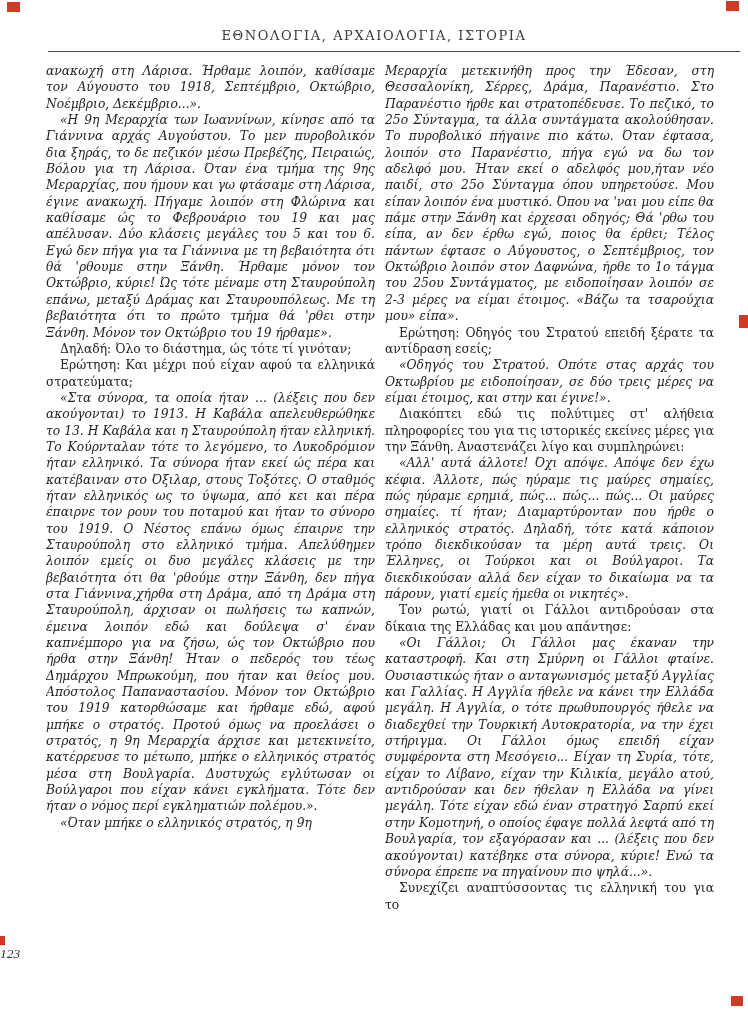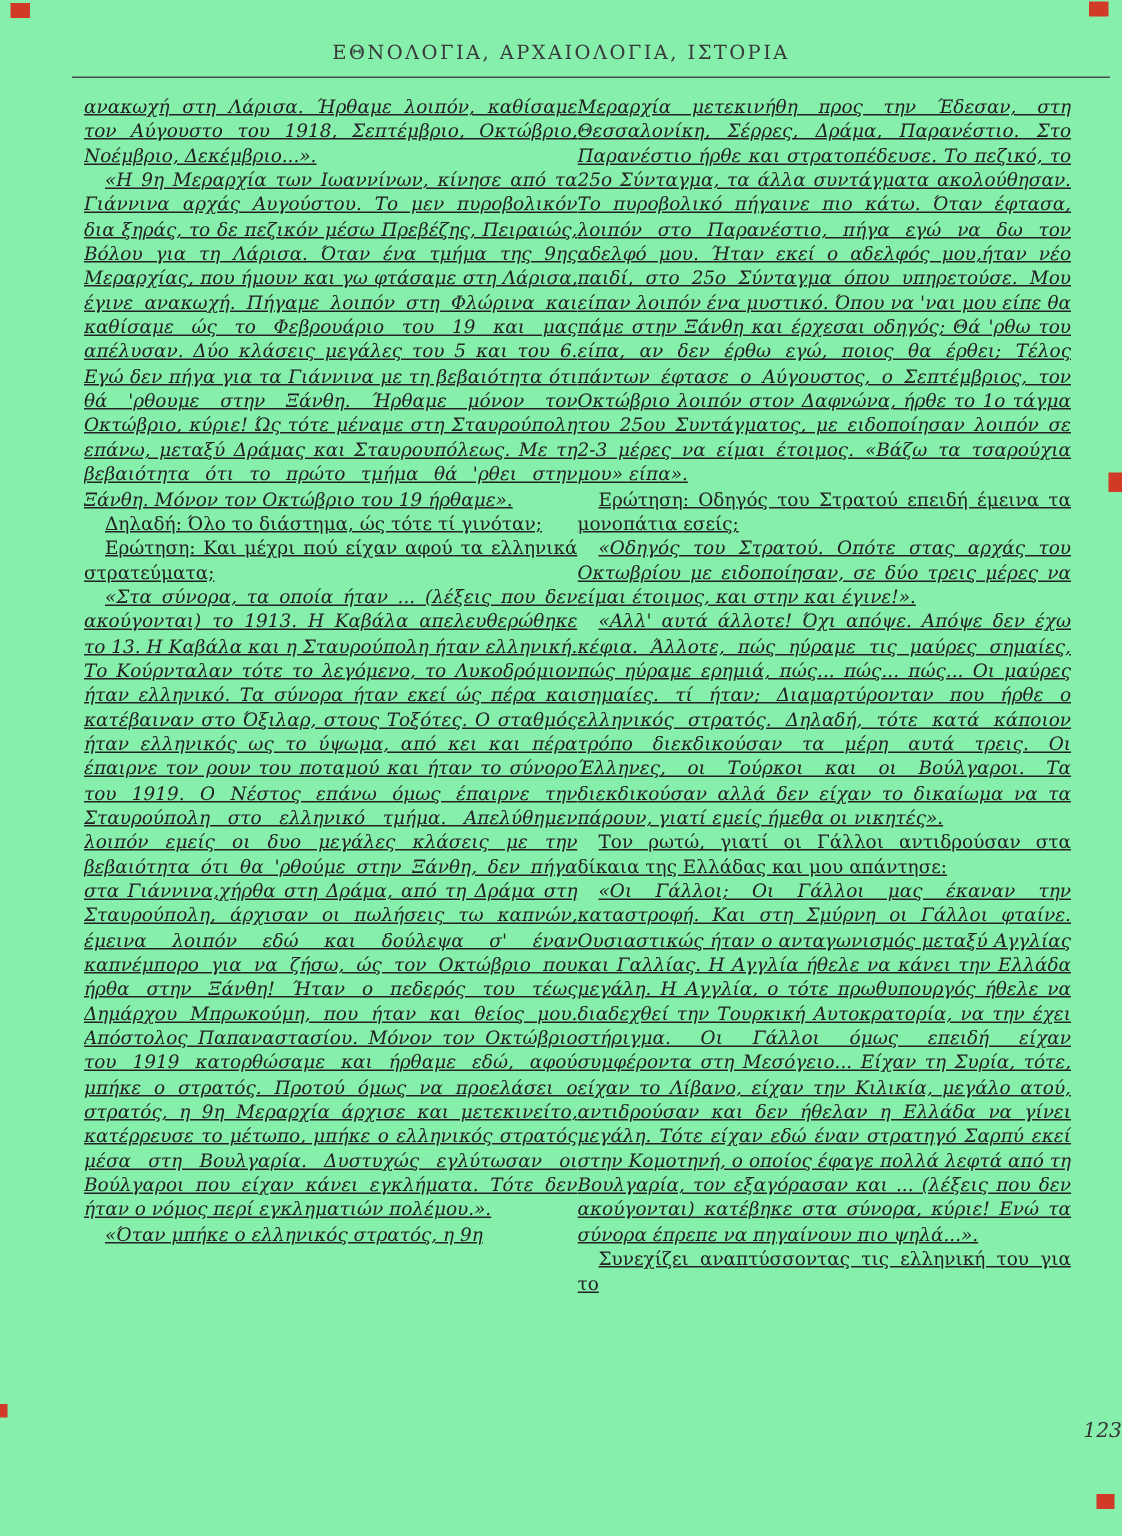--- a/index.html
+++ b/index.html
@@ -1,60 +1,61 @@
 <!DOCTYPE html>
 <html lang="el"><head>
 <meta charset="utf-8">
 <style>
   html,body{margin:0;padding:0;background:#e8e8e8;}
   .page{
     position:relative;
     width:748px;height:1024px;
     margin:0 auto;
-    background:#86efac;
+    background:#ffffff;
     overflow:hidden;
     font-family:"DejaVu Serif","Liberation Serif",serif;
     color:#232323;
   }
   .header{
     position:absolute;top:28px;left:0;width:100%;
     text-align:center;
     font-size:13px;
     letter-spacing:1.6px;
     color:#3a3a3a;
   }
   .header-rule{
     position:absolute;top:51px;left:48px;width:692px;height:0;
     border-top:1.6px solid #4a4a4a;
   }
   .columns{
-    position:absolute;top:63px;left:56px;
+    position:absolute;top:63px;left:46px;
     width:668px;height:884px;
     display:flex;
+    gap:10px;
     overflow:hidden;
-    text-decoration:underline;
   }
   .col{
     width:329px;height:100%;
     overflow:hidden;
     font-size:12.3px;
     line-height:16.35px;
     text-align:justify;
     color:#222;
   }
   .col p{margin:0;text-indent:14px;}
   .col p.noindent{text-indent:0;}
   .col p.quote{font-style:italic;}
   .col p.narr{font-style:normal;}
   .footer{
     position:absolute;top:946px;left:0;width:100%;
-    text-align:right;
+    text-align:left;
     font-style:italic;
     font-size:13.5px;
     color:#333;
+    font-family:Liberation Serif, serif;
   }
   .scan-mark{position:absolute;}
 </style>
 </head>
 <body>
 
 <div class="page">
 
   <div class="header">ΕΘΝΟΛΟΓΙΑ, ΑΡΧΑΙΟΛΟΓΙΑ, ΙΣΤΟΡΙΑ</div>
   <div class="header-rule"></div>
@@ -63,22 +64,23 @@
     <div class="col" id="col-left">
         <p class="quote noindent">ανακωχή στη Λάρισα. Ήρθαμε λοιπόν, καθίσαμε τον Αύγουστο του 1918, Σεπτέμβριο, Οκτώβριο, Νοέμβριο, Δεκέμβριο...».</p>
         <p class="quote">«Η 9η Μεραρχία των Ιωαννίνων, κίνησε από τα Γιάννινα αρχάς Αυγούστου. Το μεν πυροβολικόν δια ξηράς, το δε πεζικόν μέσω Πρεβέζης, Πειραιώς, Βόλου για τη Λάρισα. Όταν ένα τμήμα της 9ης Μεραρχίας, που ήμουν και γω φτάσαμε στη Λάρισα, έγινε ανακωχή. Πήγαμε λοιπόν στη Φλώρινα και καθίσαμε ώς το Φεβρουάριο του 19 και μας απέλυσαν. Δύο κλάσεις μεγάλες του 5 και του 6. Εγώ δεν πήγα για τα Γιάννινα με τη βεβαιότητα ότι θά 'ρθουμε στην Ξάνθη. Ήρθαμε μόνον τον Οκτώβριο, κύριε! Ώς τότε μέναμε στη Σταυρούπολη επάνω, μεταξύ Δράμας και Σταυρουπόλεως. Με τη βεβαιότητα ότι το πρώτο τμήμα θά 'ρθει στην Ξάνθη. Μόνον τον Οκτώβριο του 19 ήρθαμε».</p>
         <p class="narr">Δηλαδή: Όλο το διάστημα, ώς τότε τί γινόταν;</p>
         <p class="narr">Ερώτηση: Και μέχρι πού είχαν αφού τα ελληνικά στρατεύματα;</p>
         <p class="quote">«Στα σύνορα, τα οποία ήταν ... (λέξεις που δεν ακούγονται) το 1913. Η Καβάλα απελευθερώθηκε το 13. Η Καβάλα και η Σταυρούπολη ήταν ελληνική. Το Κούρνταλαν τότε το λεγόμενο, το Λυκοδρόμιον ήταν ελληνικό. Τα σύνορα ήταν εκεί ώς πέρα και κατέβαιναν στο Όξιλαρ, στους Τοξότες. Ο σταθμός ήταν ελληνικός ως το ύψωμα, από κει και πέρα έπαιρνε τον ρουν του ποταμού και ήταν το σύνορο του 1919. Ο Νέστος επάνω όμως έπαιρνε την Σταυρούπολη στο ελληνικό τμήμα. Απελύθημεν λοιπόν εμείς οι δυο μεγάλες κλάσεις με την βεβαιότητα ότι θα 'ρθούμε στην Ξάνθη, δεν πήγα στα Γιάννινα,χήρθα στη Δράμα, από τη Δράμα στη Σταυρούπολη, άρχισαν οι πωλήσεις τω καπνών, έμεινα λοιπόν εδώ και δούλεψα σ' έναν καπνέμπορο για να ζήσω, ώς τον Οκτώβριο που ήρθα στην Ξάνθη! Ήταν ο πεδερός του τέως Δημάρχου Μπρωκούμη, που ήταν και θείος μου. Απόστολος Παπαναστασίου. Μόνον τον Οκτώβριο του 1919 κατορθώσαμε και ήρθαμε εδώ, αφού μπήκε ο στρατός. Προτού όμως να προελάσει ο στρατός, η 9η Μεραρχία άρχισε και μετεκινείτο, κατέρρευσε το μέτωπο, μπήκε ο ελληνικός στρατός μέσα στη Βουλγαρία. Δυστυχώς εγλύτωσαν οι Βούλγαροι που είχαν κάνει εγκλήματα. Τότε δεν ήταν ο νόμος περί εγκληματιών πολέμου.».</p>
         <p class="quote">«Όταν μπήκε ο ελληνικός στρατός, η 9η</p>
       </div>
     <div class="col" id="col-right">
         <p class="quote noindent">Μεραρχία μετεκινήθη προς την Έδεσαν, στη Θεσσαλονίκη, Σέρρες, Δράμα, Παρανέστιο. Στο Παρανέστιο ήρθε και στρατοπέδευσε. Το πεζικό, το 25ο Σύνταγμα, τα άλλα συντάγματα ακολούθησαν. Το πυροβολικό πήγαινε πιο κάτω. Όταν έφτασα, λοιπόν στο Παρανέστιο, πήγα εγώ να δω τον αδελφό μου. Ήταν εκεί ο αδελφός μου,ήταν νέο παιδί, στο 25ο Σύνταγμα όπου υπηρετούσε. Μου είπαν λοιπόν ένα μυστικό. Όπου να 'ναι μου είπε θα πάμε στην Ξάνθη και έρχεσαι οδηγός; Θά 'ρθω του είπα, αν δεν έρθω εγώ, ποιος θα έρθει; Τέλος πάντων έφτασε ο Αύγουστος, ο Σεπτέμβριος, τον Οκτώβριο λοιπόν στον Δαφνώνα, ήρθε το 1ο τάγμα του 25ου Συντάγματος, με ειδοποίησαν λοιπόν σε 2-3 μέρες να είμαι έτοιμος. «Βάζω τα τσαρούχια μου» είπα».</p>
-        <p class="narr">Ερώτηση: Οδηγός του Στρατού επειδή έμεινα τα μονοπάτια εσείς;</p>
+        <p class="narr">Ερώτηση: Οδηγός του Στρατού επειδή ξέρατε τα αντίδραση εσείς;</p>
         <p class="quote">«Οδηγός του Στρατού. Οπότε στας αρχάς του Οκτωβρίου με ειδοποίησαν, σε δύο τρεις μέρες να είμαι έτοιμος, και στην και έγινε!».</p>
+        <p class="narr">Διακόπτει εδώ τις πολύτιμες στ' αλήθεια πληροφορίες του για τις ιστορικές εκείνες μέρες για την Ξάνθη. Αναστενάζει λίγο και συμπληρώνει:</p>
         <p class="quote">«Αλλ' αυτά άλλοτε! Όχι απόψε. Απόψε δεν έχω κέφια. Άλλοτε, πώς ηύραμε τις μαύρες σημαίες, πώς ηύραμε ερημιά, πώς... πώς... πώς... Οι μαύρες σημαίες. τί ήταν; Διαμαρτύρονταν που ήρθε ο ελληνικός στρατός. Δηλαδή, τότε κατά κάποιον τρόπο διεκδικούσαν τα μέρη αυτά τρεις. Οι Έλληνες, οι Τούρκοι και οι Βούλγαροι. Τα διεκδικούσαν αλλά δεν είχαν το δικαίωμα να τα πάρουν, γιατί εμείς ήμεθα οι νικητές».</p>
         <p class="narr">Τον ρωτώ, γιατί οι Γάλλοι αντιδρούσαν στα δίκαια της Ελλάδας και μου απάντησε:</p>
         <p class="quote">«Οι Γάλλοι; Οι Γάλλοι μας έκαναν την καταστροφή. Και στη Σμύρνη οι Γάλλοι φταίνε. Ουσιαστικώς ήταν ο ανταγωνισμός μεταξύ Αγγλίας και Γαλλίας. Η Αγγλία ήθελε να κάνει την Ελλάδα μεγάλη. Η Αγγλία, ο τότε πρωθυπουργός ήθελε να διαδεχθεί την Τουρκική Αυτοκρατορία, να την έχει στήριγμα. Οι Γάλλοι όμως επειδή είχαν συμφέροντα στη Μεσόγειο... Είχαν τη Συρία, τότε, είχαν το Λίβανο, είχαν την Κιλικία, μεγάλο ατού, αντιδρούσαν και δεν ήθελαν η Ελλάδα να γίνει μεγάλη. Τότε είχαν εδώ έναν στρατηγό Σαρπύ εκεί στην Κομοτηνή, ο οποίος έφαγε πολλά λεφτά από τη Βουλγαρία, τον εξαγόρασαν και ... (λέξεις που δεν ακούγονται) κατέβηκε στα σύνορα, κύριε! Ενώ τα σύνορα έπρεπε να πηγαίνουν πιο ψηλά...».</p>
         <p class="narr">Συνεχίζει αναπτύσσοντας τις ελληνική του για το</p>
       </div>
   </div>
 
   <div class="footer">123</div>
 
   <div class="scan-mark" style="left: 7px; top: 2px; width: 13px; height: 10px; background: rgb(209, 58, 38);"></div>

